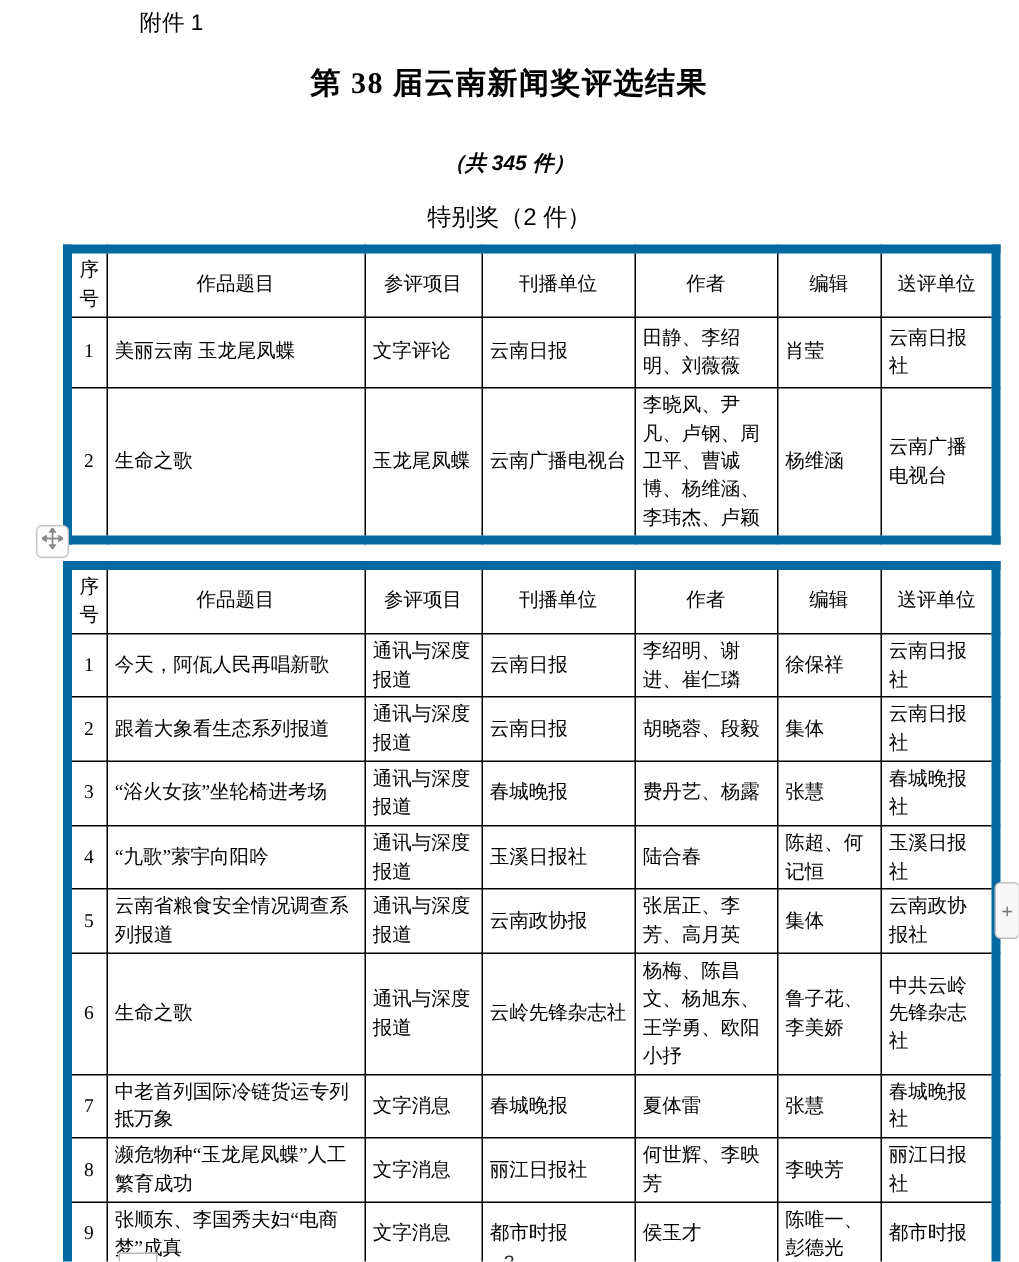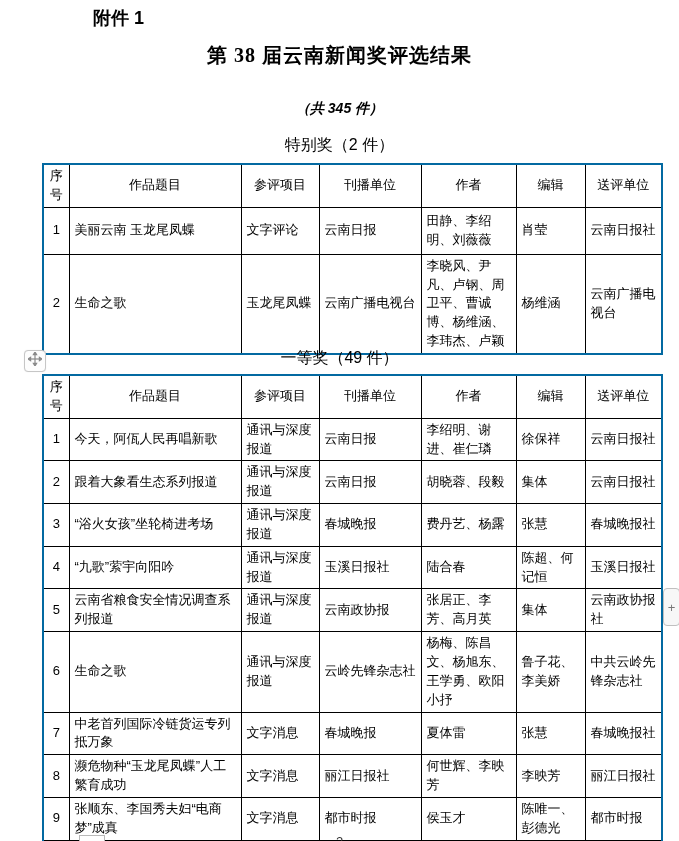--- a/index.html
+++ b/index.html
@@ -3,39 +3,39 @@
 <meta charset="utf-8">
 <style>
   html,body{margin:0;padding:0;}
   body{
     width:679px;height:841px;overflow:hidden;position:relative;
     background:#ffffff;color:#000;
     font-family:"Liberation Sans","DejaVu Sans",sans-serif;
   }
   .page{position:absolute;inset:0;}
 
-  .attachment{position:absolute;left:93px;top:6px;font-size:18px;font-weight:bold;}
+  .attachment{position:absolute;left:93px;top:6px;font-size:15px;font-weight:normal;}
   .doc-title{
     position:absolute;top:42px;left:0;right:0;text-align:center;
     font-family:"Liberation Serif","DejaVu Serif",serif;
     font-size:20px;font-weight:bold;letter-spacing:1px;
   }
   .doc-subtitle{position:absolute;top:100px;left:0;right:0;text-align:center;font-size:14px;font-weight:bold;font-style:italic;}
   .section-heading{position:absolute;left:0;right:0;text-align:center;font-size:16px;font-weight:normal;}
   #sec1-heading{top:135px;}
   #sec2-heading{top:348px;}
 
   table{border-collapse:collapse;table-layout:fixed;width:619px;position:absolute;left:42px;background:#fff;}
   #table1{top:163px;}
   #table2{top:374px;}
   th,td{
     border:1px solid #000;font-size:13px;line-height:1.45;
     padding:2px 5px;vertical-align:middle;word-break:break-all;
   }
-  table{border:2px solid #0369a1;}
+  table{border:6px solid #0369a1;font-family:Liberation Serif, serif;}
   th{text-align:center;font-weight:normal;}
   td{text-align:left;}
   td.idx{text-align:center;padding:2px 1px;}
   #table1 thead th{height:32px;}
   #table1 tbody tr:nth-child(1) td{height:42px;}
   #table1 tbody tr:nth-child(2) td{height:88px;}
   #table2 thead th{height:32px;}
   #table2 tbody td{height:28px;}
   #table2 tbody tr:nth-child(6) td{height:56px;}
   #table2 tbody tr:nth-child(11) td{height:14px;}
@@ -124,21 +124,20 @@
           <line x1="1.5" y1="7" x2="12.5" y2="7"></line>
           <path d="M7 0 L5.4 2.6 L8.6 2.6 Z"></path>
           <path d="M7 14 L5.4 11.4 L8.6 11.4 Z"></path>
           <path d="M0 7 L2.6 5.4 L2.6 8.6 Z"></path>
           <path d="M14 7 L11.4 5.4 L11.4 8.6 Z"></path>
         </g>
       </svg>
     </span>
   </div>
 
-  <div class="section-heading" id="sec2-heading">一等奖（49 件）</div>
 
   <table id="table2">
     <colgroup>
       <col style="width:26px">
         <col style="width:172px">
         <col style="width:78px">
       <col style="width:102px">
         <col style="width:95px">
         <col style="width:69px">
         <col style="width:77px">

